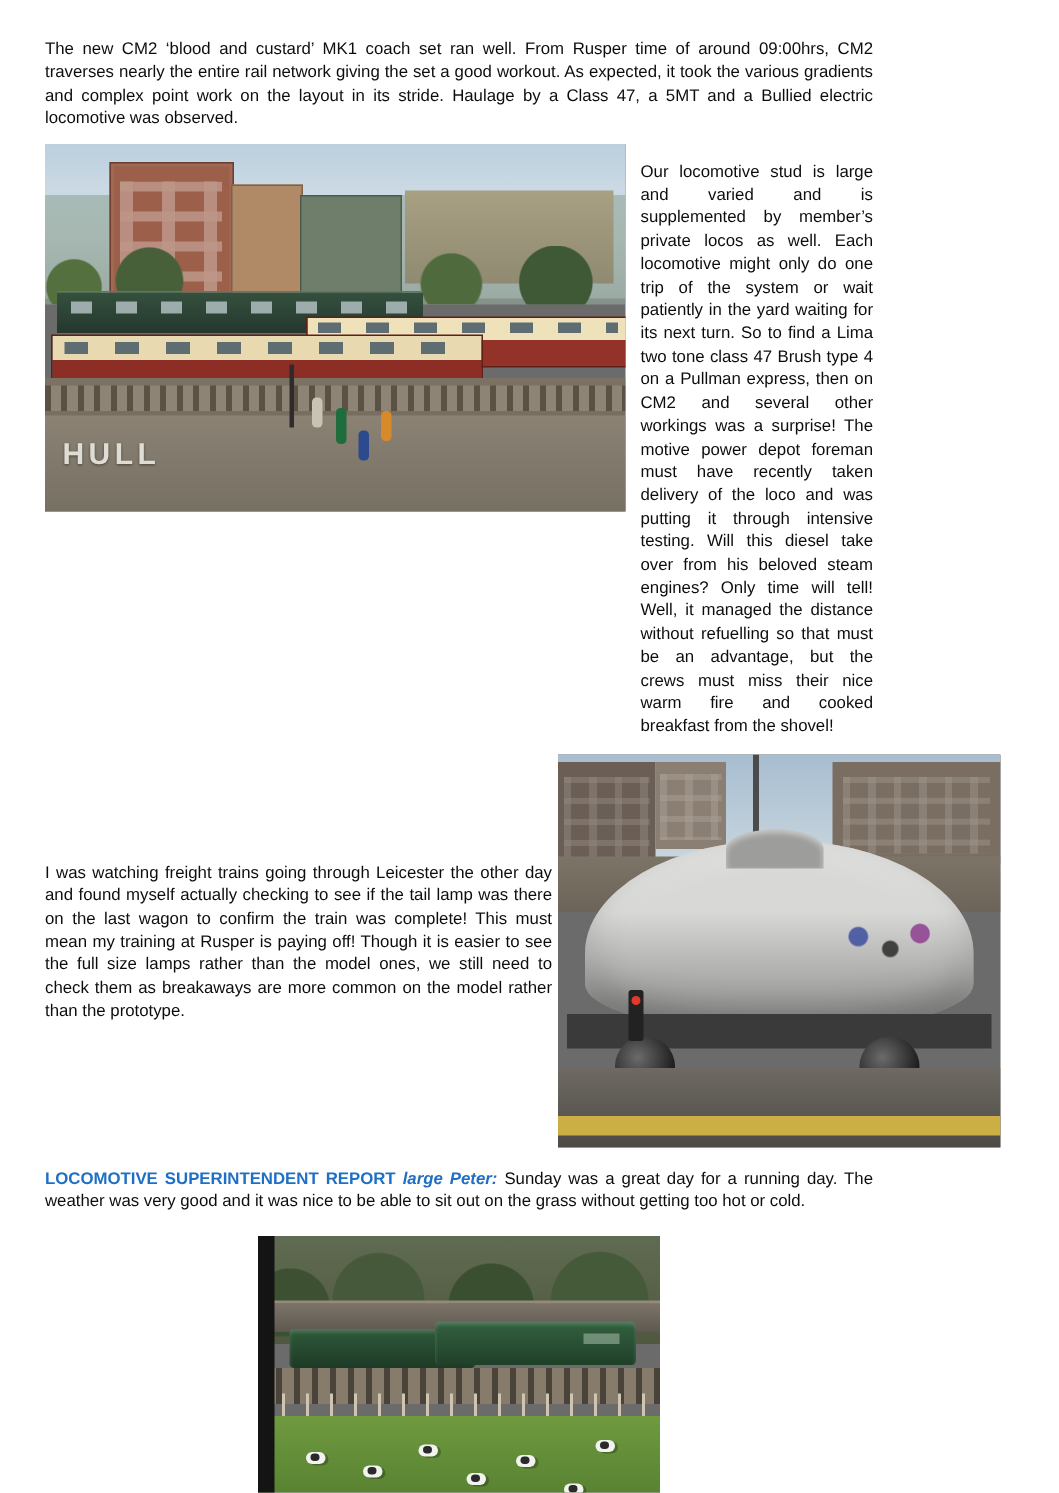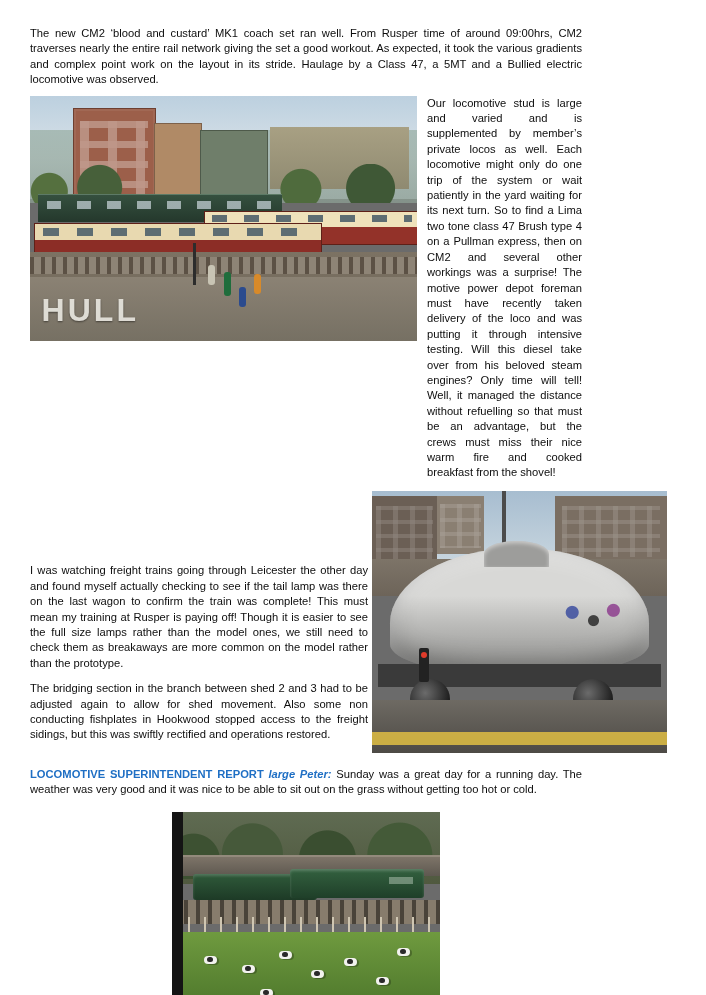--- a/index.html
+++ b/index.html
@@ -47,25 +47,26 @@
   }
   .photo1 {
     width: 387px;
     height: 245px;
   }
   .col-right {
     flex: 1 1 auto;
   }
   .col-right p {
     margin-bottom: 0;
+    margin-top: 12px;
   }
   
   .block2 {
     display: flex;
-    align-items: flex-end;
+    align-items: center;
     gap: 4px;
     margin-top: 10px;
   }
   .col-left {
     width: 338px;
     flex: none;
   }
   .photo2 {
     width: 295px;
     height: 262px;
@@ -191,21 +192,21 @@
     position: absolute; left: 0; top: 66%; width: 100%; height: 7%;
     background: repeating-linear-gradient(to right, #5c5145 0 4px, #8e8476 4px 11px);
   }
   .p1-platform {
     position: absolute; left: 0; top: 74%; width: 100%; height: 26%;
     background: linear-gradient(#8b8274, #767063);
   }
   .p1-hull {
     position: absolute; left: 3%; top: 80%;
     font-family: "Liberation Sans", sans-serif;
-    font-weight: bold; font-size: 32px; letter-spacing: 3px;
+    font-weight: bold; font-size: 20px; letter-spacing: 3px;
     color: #e9e7e0; text-shadow: 0 1px 2px rgba(0,0,0,.5);
     opacity: .9;
   }
   .p1-fig {
     position: absolute; width: 7px; height: 20px; border-radius: 3px;
   }
   .p1-fig.a { left: 50%; top: 72%; background: #1f6d3c; height: 24px; }
   .p1-fig.b { left: 54%; top: 78%; background: #2b4b8e; }
   .p1-fig.c { left: 58%; top: 73%; background: #d88a2a; }
   .p1-fig.d { left: 46%; top: 69%; background: #c8c4b4; }
@@ -400,21 +401,20 @@
 
     <div class="col-right">
       <p>Our locomotive stud is large and varied and is supplemented by member’s private locos as well.  Each locomotive might only do one trip of the system or wait patiently in the yard waiting for its next turn.  So to find a Lima two tone class 47 Brush type 4 on a Pullman express, then on CM2 and several other workings was a surprise!  The motive power depot foreman must have recently taken delivery of the loco and was putting it through intensive testing.  Will this diesel take over from his beloved steam engines?  Only time will tell!  Well, it managed the distance without refuelling so that must be an advantage, but the crews must miss their nice warm fire and cooked breakfast from the shovel!</p>
     </div>
   </div>
 
   <div class="block2">
 
     <div class="col-left">
       <p>I was watching freight trains going through Leicester the other day and found myself actually checking to see if the tail lamp was there on the last wagon to confirm the train was complete!  This must mean my training at Rusper is paying off!  Though it is easier to see the full size lamps rather than the model ones, we still need to check them as breakaways are more common on the model rather than the prototype.</p>
-      <p>The bridging section in the branch between shed 2 and 3 had to be adjusted again to allow for shed movement.  Also some non conducting fishplates in Hookwood stopped access to the freight sidings, but this was swiftly rectified and operations restored.</p>
     </div>
 
     <div class="photo photo2">
       <div class="p2-sky"></div>
       <div class="p2-bldg b1"></div>
       <div class="p2-bldg b2"></div>
       <div class="p2-bldg b3"></div>
       <div class="p2-pole"></div>
       <div class="p2-mid"></div>
       <div class="p2-wagon-body"></div>

